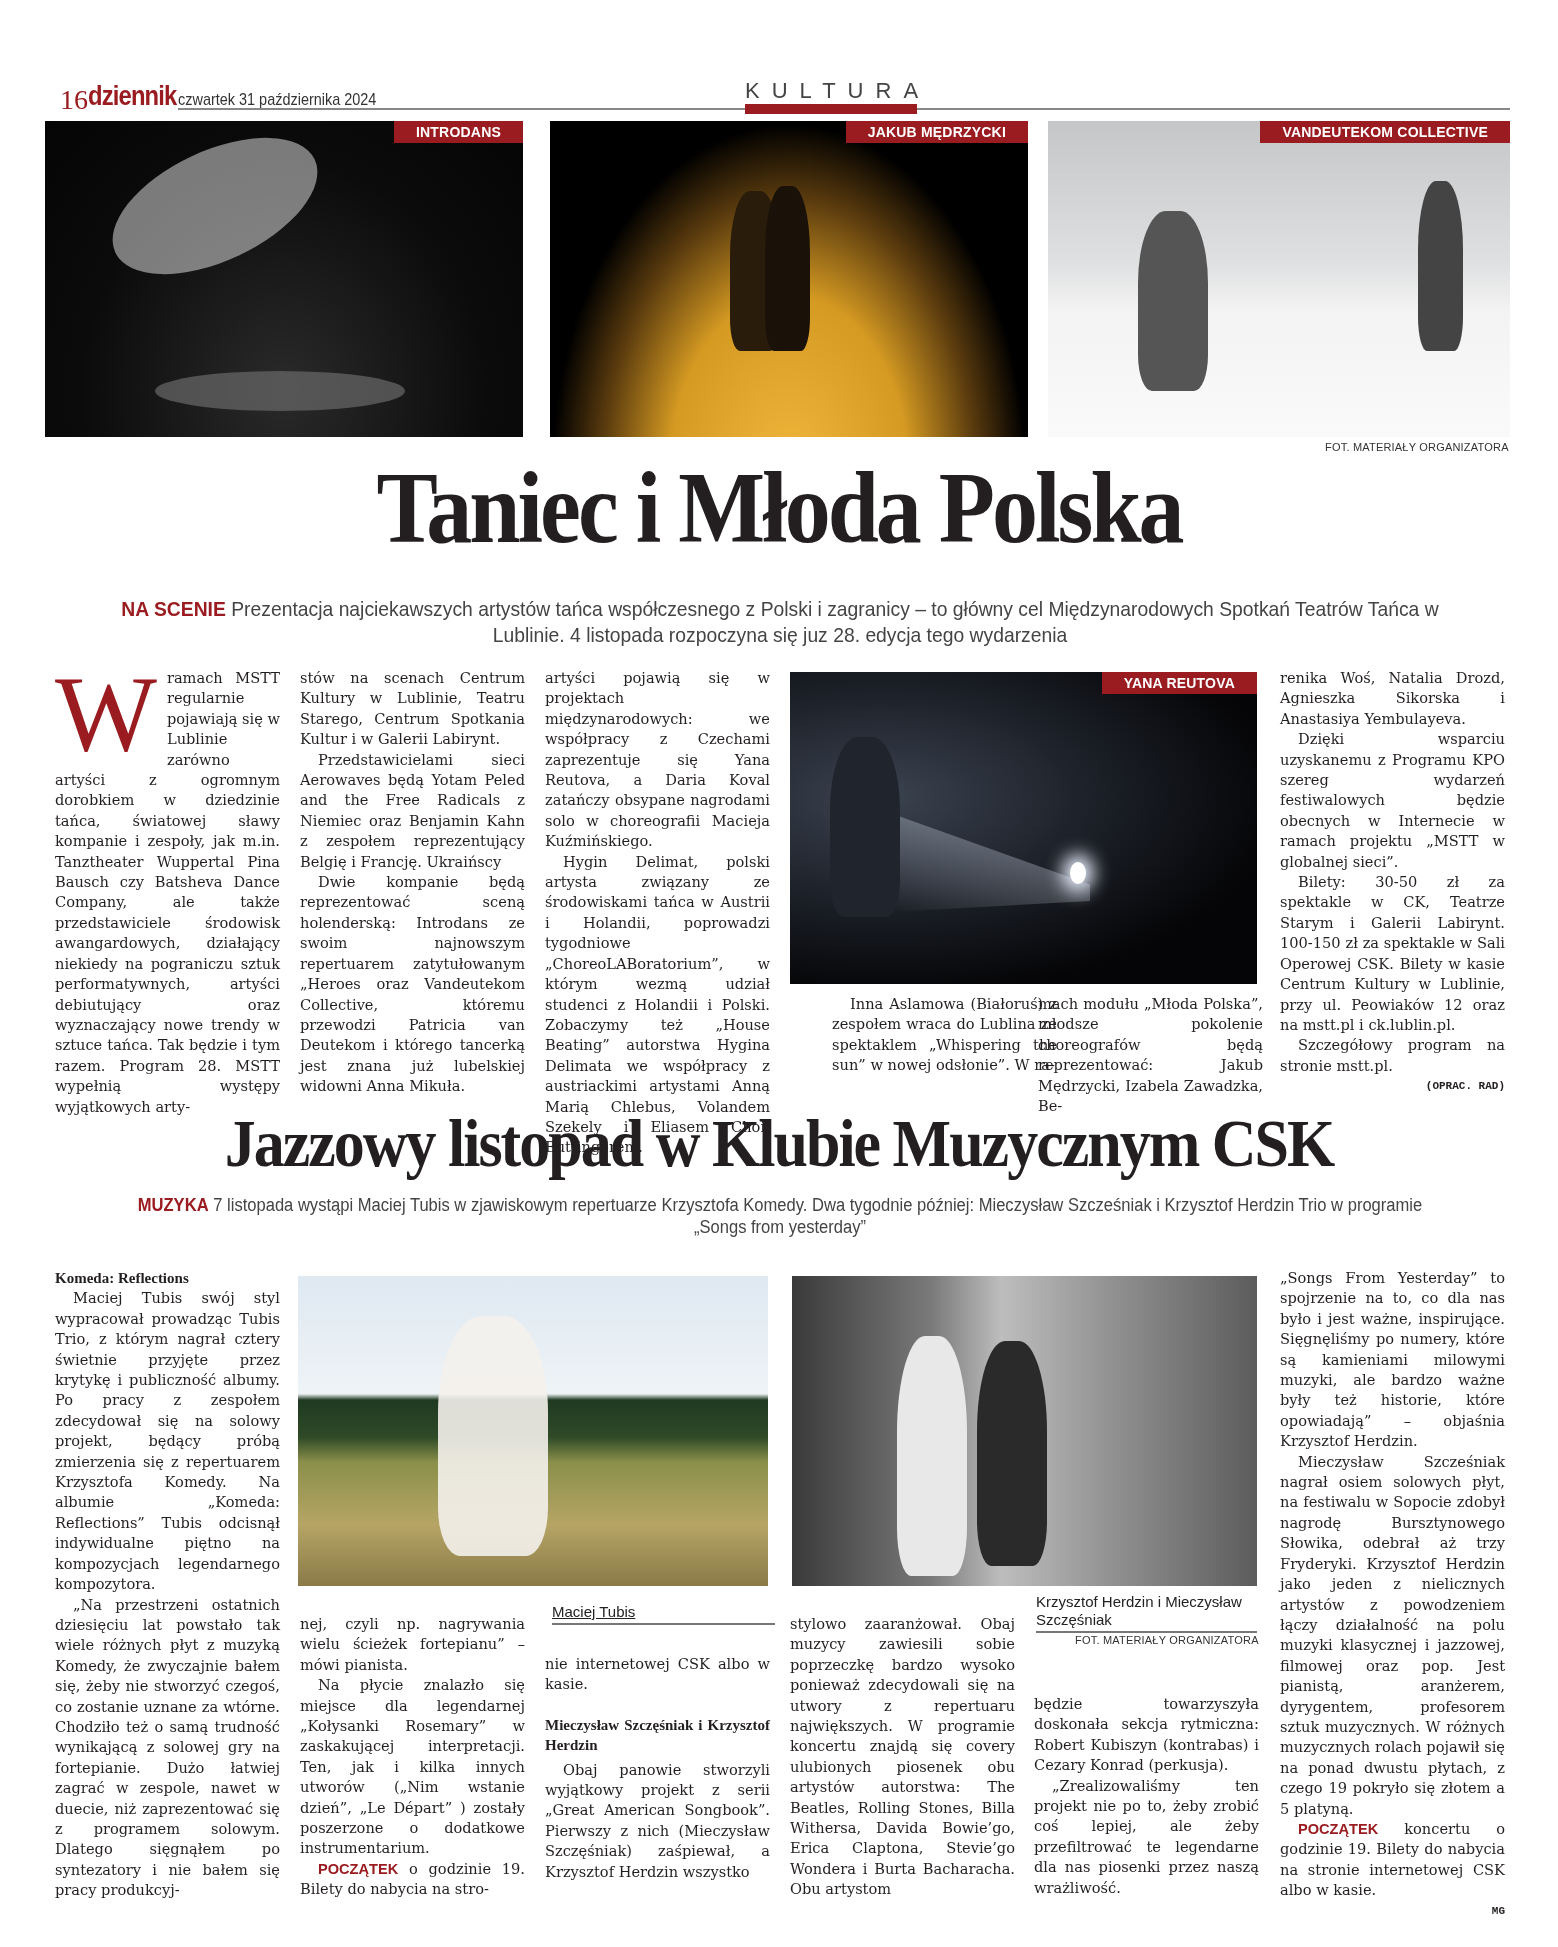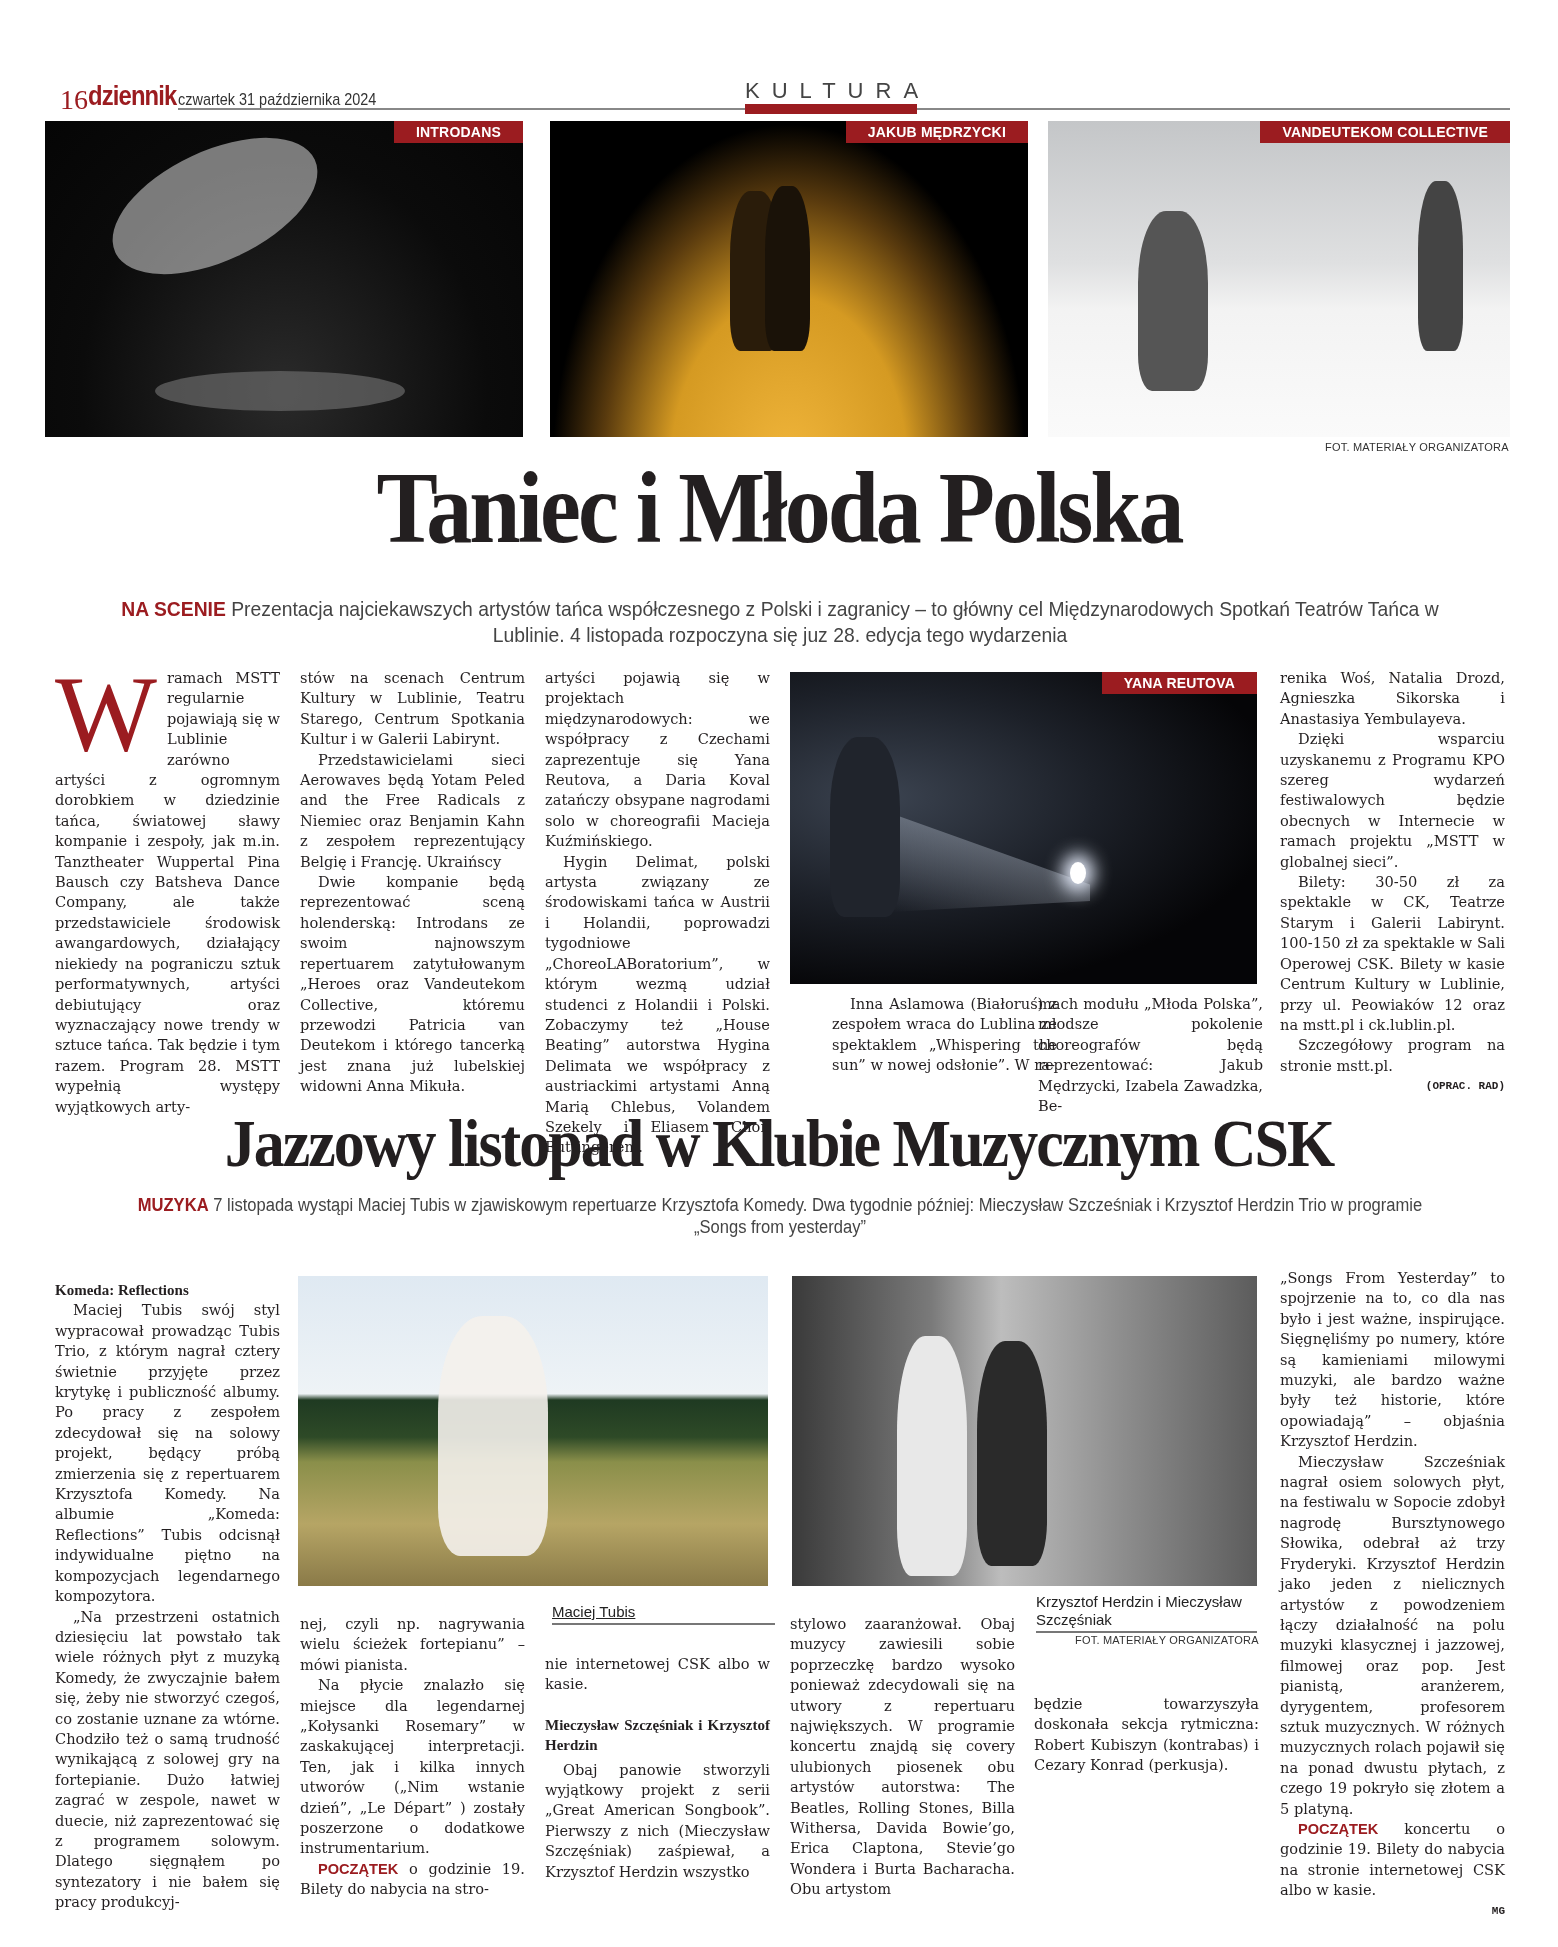--- a/index.html
+++ b/index.html
@@ -23,21 +23,21 @@
   .credit{font-family:"Liberation Sans",sans-serif;font-size:11px;color:#333;letter-spacing:0.2px;}
   
   .h1{left:0;width:1558px;text-align:center;font-family:"Liberation Serif",serif;font-weight:bold;font-size:92px;letter-spacing:-3px;transform:scaleY(1.1);}
   .lead{font-family:"Liberation Sans",sans-serif;font-size:21px;color:#444;text-align:center;line-height:26px;transform:scaleX(0.92);}
   .kicker{color:#9b1c20;font-weight:bold;}
   
   .col{position:absolute;font-size:14.6px;line-height:20.4px;text-align:justify;color:#231f20;font-family:"DejaVu Serif",serif;}
   .col p{margin:0;text-indent:18px;}
   .col p.ni{text-indent:0;}
   .dropcap{float:left;font-family:"Liberation Serif",serif;font-size:108px;line-height:84px;color:#9b1c20;margin:4px 10px 0 0;}
-  .sub{font-weight:bold;font-family:"Liberation Serif",serif;font-size:15px;margin-top:12px;}
+  .sub{font-weight:bold;font-family:"Liberation Serif",serif;font-size:15px;}
   .red{color:#9b1c20;font-weight:bold;font-family:"Liberation Sans",sans-serif;}
   .signoff{font-family:Liberation Mono, monospace;font-weight:bold;font-size:11px;text-align:right;}
   .caption{font-family:"Liberation Sans",sans-serif;font-size:15px;color:#222;border-bottom:2px solid #777;padding-bottom:2px;line-height:18px;}
   .h2{left:0;width:1558px;text-align:center;font-family:"Liberation Serif",serif;font-weight:bold;font-size:62px;letter-spacing:-2px;transform:scaleY(1.08);}
 </style>
 </head>
 <body>
 
 <div class="abs pagenum">16</div>
 <div class="abs logo">dziennik</div>
@@ -136,19 +136,20 @@
   <div class="fig" style="left:185px;top:65px;width:70px;height:225px;background:#2a2a2a;"></div>
 </div>
 <div class="abs caption" style="left:1036px;top:1593px;width:221px;">Krzysztof Herdzin i Mieczysław Szczęśniak</div>
 <div class="abs credit" style="left:1075px;top:1634px;">FOT. MATERIAŁY ORGANIZATORA</div>
 
 <div class="col" style="left:790px;top:1614px;width:225px;">
   <p class="ni">stylowo zaaranżował. Obaj muzycy zawiesili sobie poprzeczkę bardzo wysoko ponieważ zdecydowali się na utwory z repertuaru największych. W programie koncertu znajdą się covery ulubionych piosenek obu artystów autorstwa: The Beatles, Rolling Stones, Billa Withersa, Davida Bowie’go, Erica Claptona, Stevie’go Wondera i Burta Bacharacha. Obu artystom</p>
 </div>
 <div class="col" style="left:1034px;top:1694px;width:225px;">
   <p class="ni">będzie towarzyszyła doskonała sekcja rytmiczna: Robert Kubiszyn (kontrabas) i Cezary Konrad (perkusja).</p>
+  <p>„Zrealizowaliśmy ten projekt nie po to, żeby zrobić coś lepiej, ale żeby przefiltrować te legendarne dla nas piosenki przez naszą wrażliwość.</p>
 </div>
 <div class="col" style="left:1280px;top:1268px;width:225px;">
   <p class="ni">„Songs From Yesterday” to spojrzenie na to, co dla nas było i jest ważne, inspirujące. Sięgnęliśmy po numery, które są kamieniami milowymi muzyki, ale bardzo ważne były też historie, które opowiadają” – objaśnia Krzysztof Herdzin.</p>
   <p>Mieczysław Szcześniak nagrał osiem solowych płyt, na festiwalu w Sopocie zdobył nagrodę Bursztynowego Słowika, odebrał aż trzy Fryderyki. Krzysztof Herdzin jako jeden z nielicznych artystów z powodzeniem łączy działalność na polu muzyki klasycznej i jazzowej, filmowej oraz pop. Jest pianistą, aranżerem, dyrygentem, profesorem sztuk muzycznych. W różnych muzycznych rolach pojawił się na ponad dwustu płytach, z czego 19 pokryło się złotem a 5 platyną.</p>
   <p><span class="red">POCZĄTEK</span> <span>koncertu o godzinie 19. Bilety do nabycia na stronie internetowej CSK albo w kasie.</span></p>
   <div class="signoff">MG</div>
 </div>
 
 </body></html>

